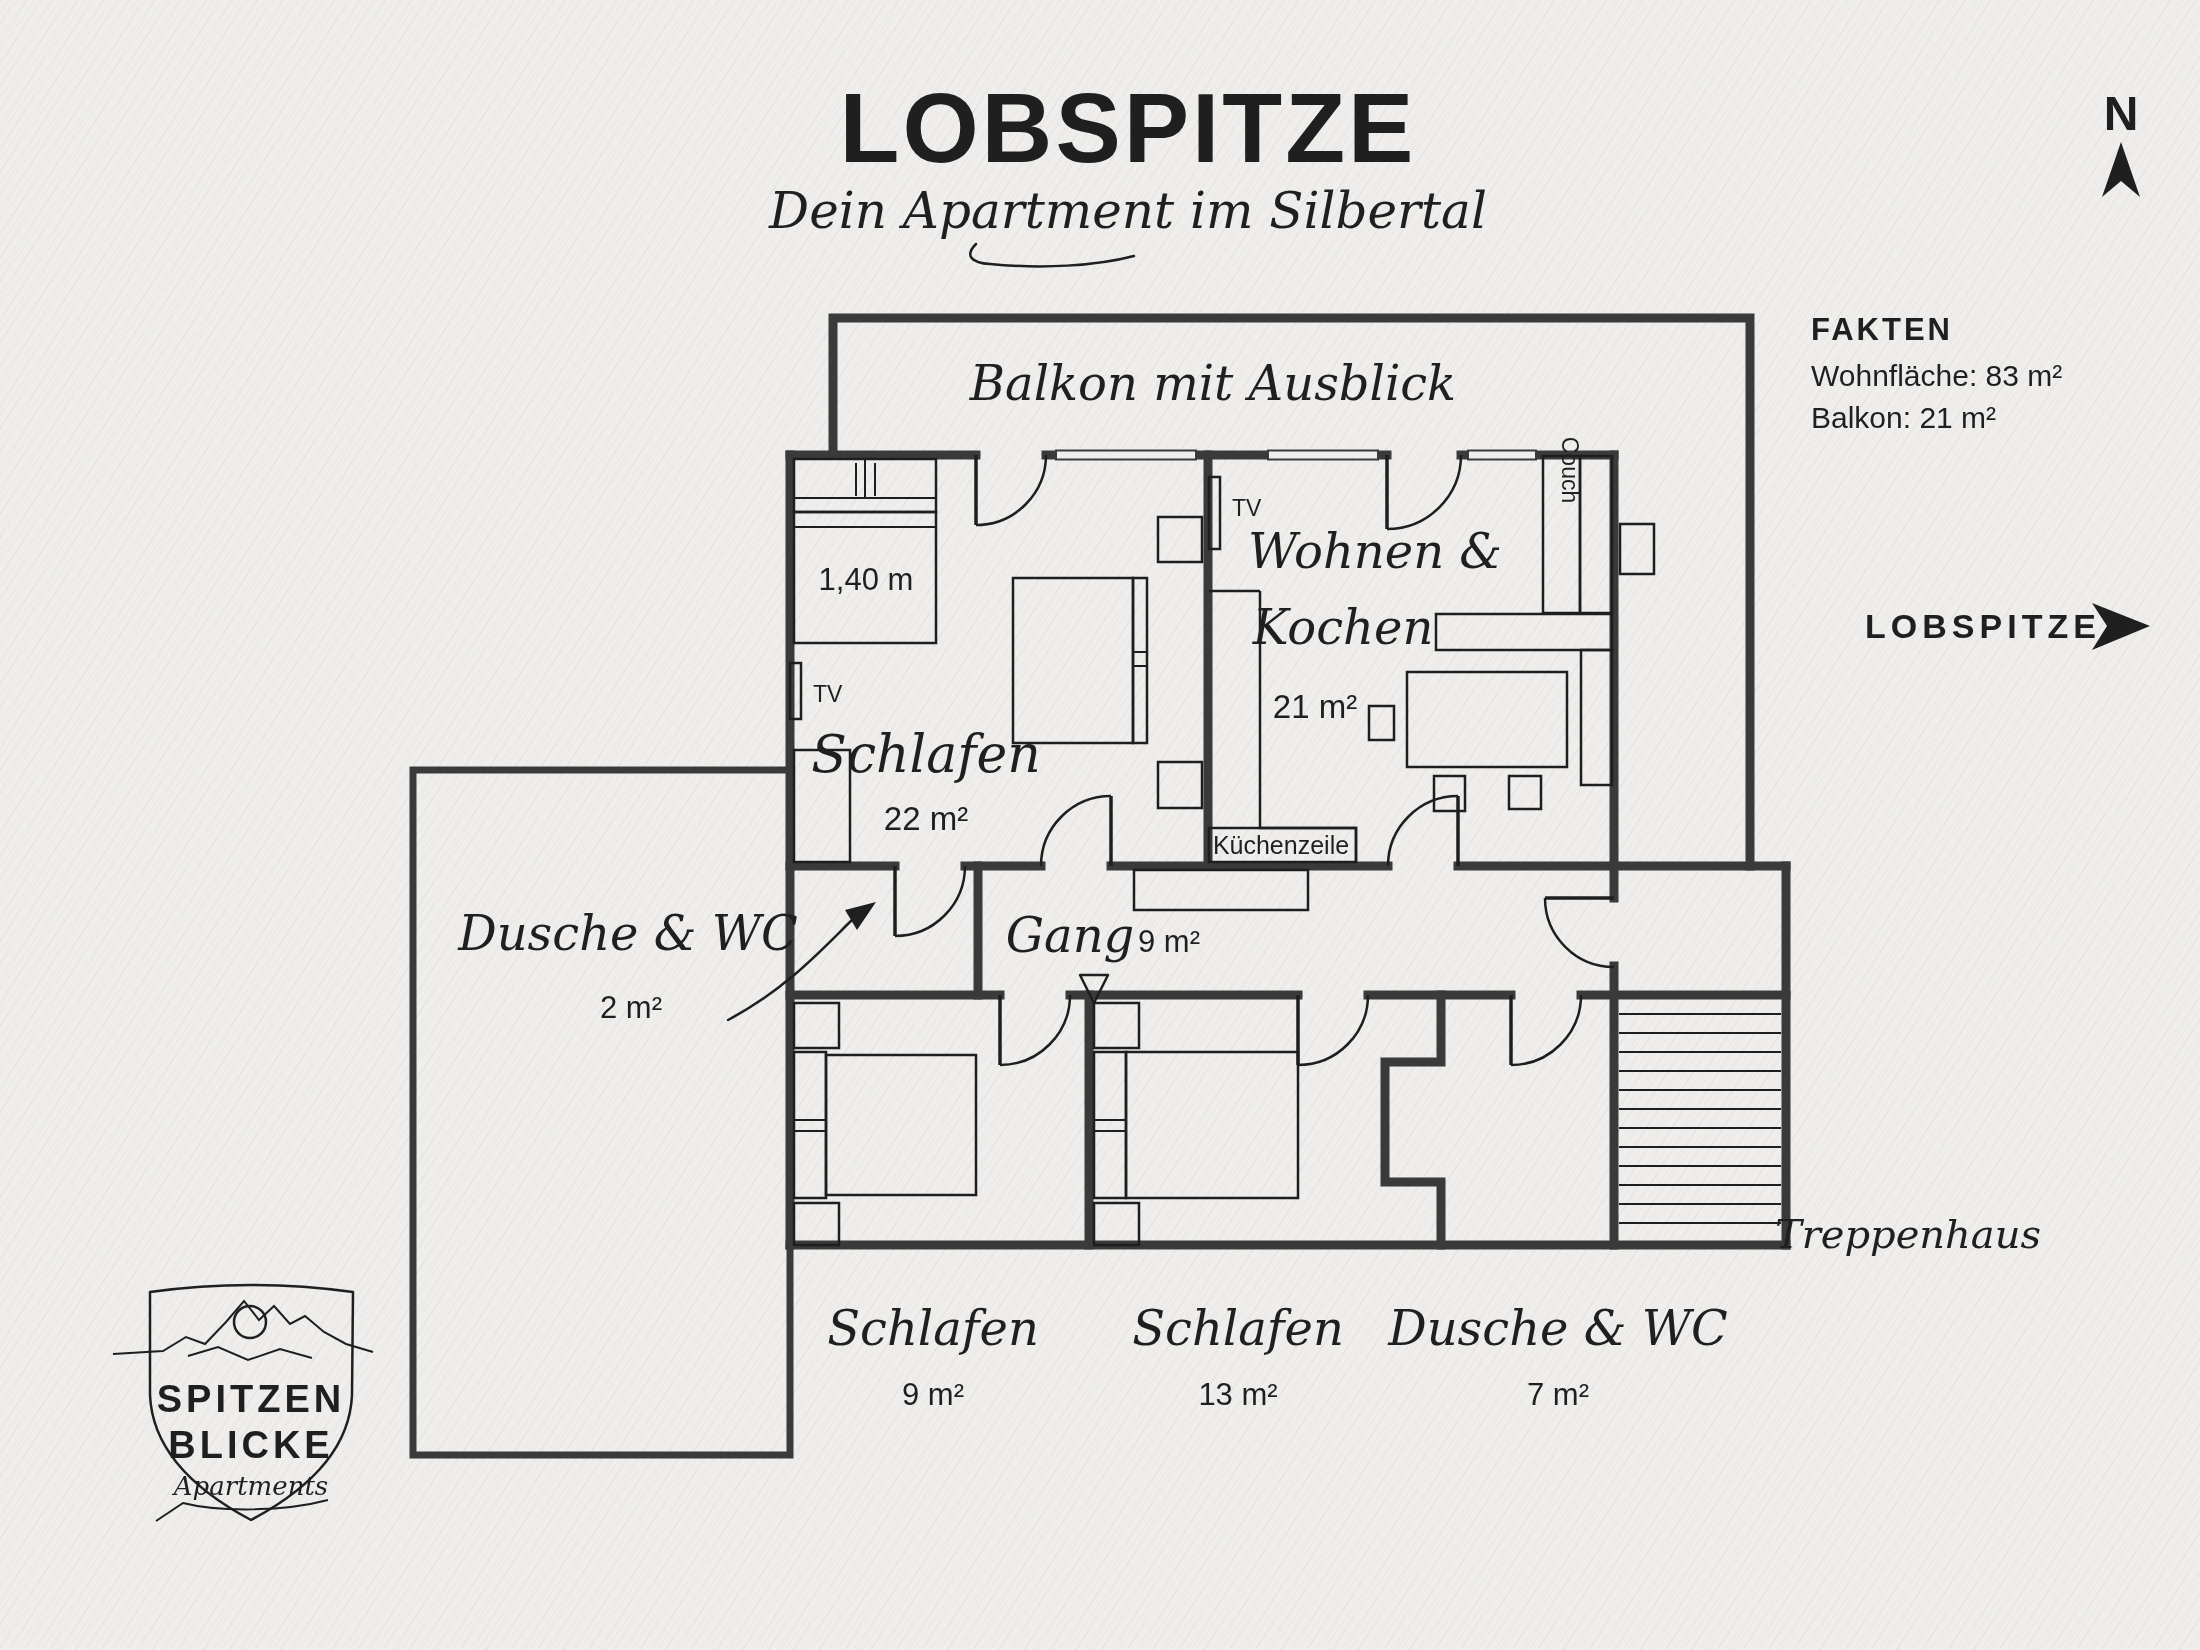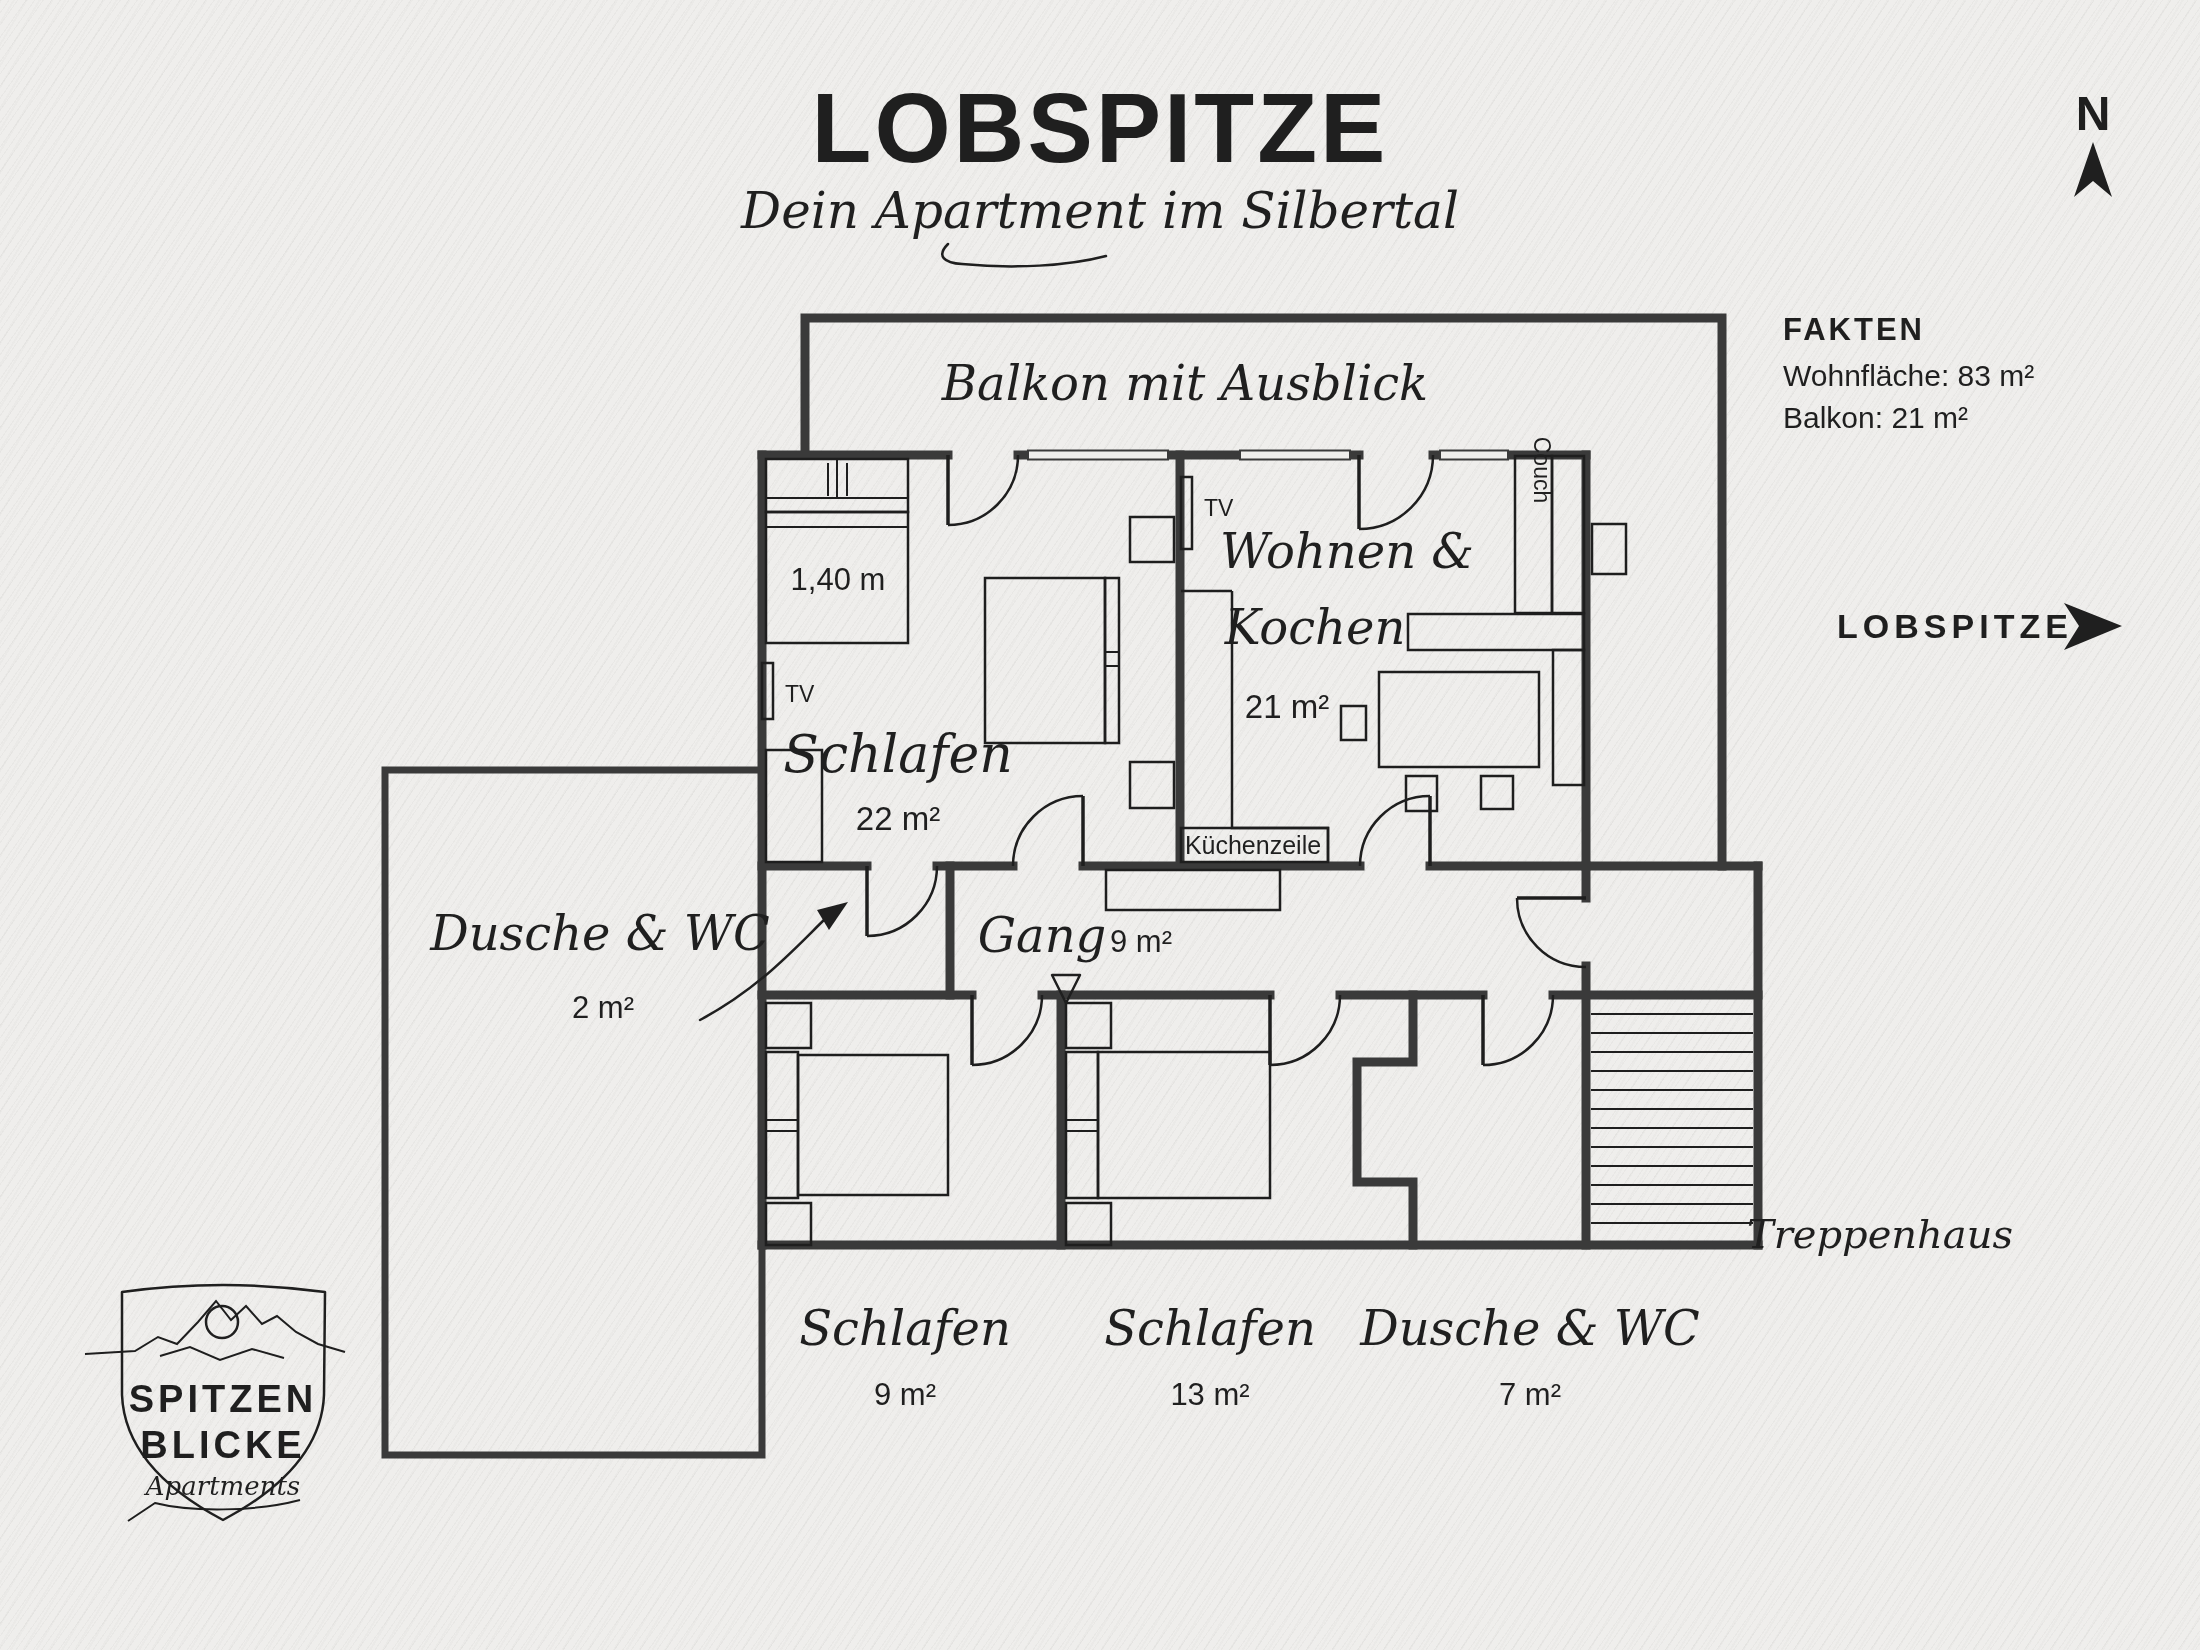--- a/index.html
+++ b/index.html
@@ -12,21 +12,21 @@
   }
   
   body::before{
     content:"";
     position:absolute;inset:0;
     background:
       repeating-linear-gradient(125deg, rgba(110,110,104,0.05) 0 1px, transparent 1px 7px),
       repeating-linear-gradient(121deg, rgba(130,130,124,0.04) 0 2px, transparent 2px 11px);
     pointer-events:none;
   }
-  #stage{position:absolute;inset:0;}
+  #stage{position:absolute;inset:0;padding-left:28px;}
   svg{display:block;}
 
   .wall{fill:none;stroke:#3a3a3a;stroke-width:9;stroke-linecap:square;}
   .wall7{fill:none;stroke:#3a3a3a;stroke-width:7;stroke-linecap:square;}
   .furn{fill:none;stroke:#1e1e1e;stroke-width:2.5;}
   .furnlt{fill:none;stroke:#1e1e1e;stroke-width:2;}
   .door{fill:none;stroke:#1e1e1e;stroke-width:2.5;}
   .leaf{fill:none;stroke:#1e1e1e;stroke-width:3.5;}
   .step{fill:none;stroke:#1e1e1e;stroke-width:2;}
   .win{fill:#efeeec;stroke:#3a3a3a;stroke-width:2;}

